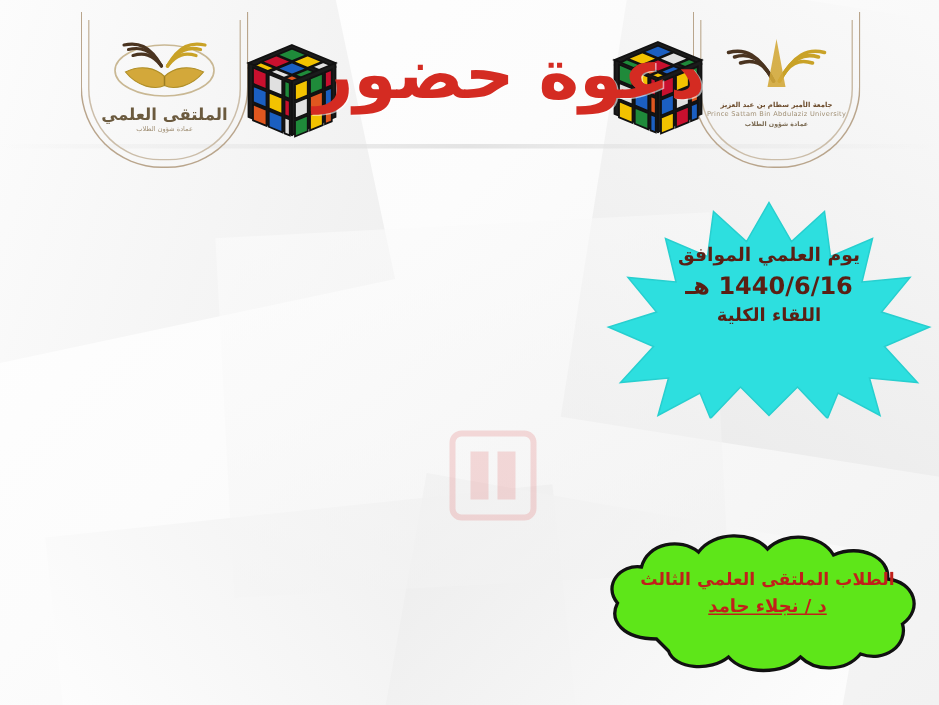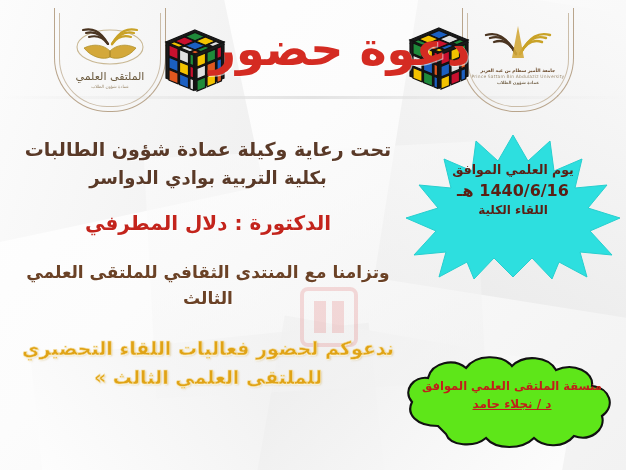--- a/index.html
+++ b/index.html
@@ -65,21 +65,21 @@
     border-radius:0 0 48px 48px;
   }
 
   .logo-mark{position:absolute;left:50%;top:12px;transform:translateX(-50%);}
 
   .logo-cap{
     position:absolute;left:50%;transform:translateX(-50%);
     text-align:center;white-space:nowrap;
   }
   .logo-cap .main{
-    font-size:11px;font-weight:normal;color:#6b5a3e;letter-spacing:.4px;
+    font-size:11px;font-weight:bold;color:#6b5a3e;letter-spacing:.4px;
   }
   .logo-cap .sub{
     font-size:4.4px;color:#a08f74;letter-spacing:.2px;margin-top:1px;
   }
   .logo-cap .sub2{
     font-size:4.2px;color:#7a6a52;letter-spacing:.2px;margin-top:1px;font-weight:bold;
   }
   .logo-left .logo-cap{top:62px;}
   .logo-right .logo-cap{top:60px;}
   .logo-right .main{font-size:4.6px;color:#6b4a2a;font-weight:bold;}
@@ -315,29 +315,20 @@
         <polygon points="55,34.3 59.5,32.4 59.5,42.9 55,44.8" fill="#e0571f"></polygon>
         <polygon points="35,54.5 43.5,51 43.5,61.5 35,65" fill="#f2c200"></polygon>
         <polygon points="45,50.4 53.5,46.9 53.5,57.4 45,60.9" fill="#c8102e"></polygon>
         <polygon points="55,46.3 59.5,44.4 59.5,54.9 55,56.8" fill="#1b5fc1"></polygon>
       </g>
     </svg>
 
     <div id="headline">دعوة حضور</div>
   </div>
 
-  <div id="body-text">
-    <p class="line brown sp-1">تحت رعاية وكيلة عمادة شؤون الطالبات</p>
-    <p class="line brown l2 sp-2">بكلية التربية بوادي الدواسر</p>
-    <p class="line red sp-3">الدكتورة : دلال المطرفي</p>
-    <p class="line brown2 sp-4">وتزامنا مع المنتدى الثقافي للملتقى العلمي</p>
-    <p class="line brown2 sp-5">الثالث</p>
-    <p class="line gold sp-6">ندعوكم لحضور فعاليات اللقاء التحضيري</p>
-    <p class="line gold l2 sp-7">للملتقى العلمي الثالث »</p>
-  </div>
 
   <div id="starburst">
     <svg width="218" height="146" viewBox="0 0 218 146">
       <polygon points="109,2 124,28 146,8 150,38 178,26 171,55 203,52 184,75 216,85 186,98 208,122 176,119 183,144 155,129 148,146 128,125 109,144 90,125 70,146 63,129 35,144 42,119 10,122 32,98 2,85 34,75 15,52 47,55 40,26 68,38 72,8 94,28" fill="#2ddfdf" stroke="#27cfcf" stroke-width="1"></polygon>
     </svg>
     <div class="star-txt">
       <div class="l1">يوم العلمي الموافق</div>
       <div class="l2">1440/6/16 هـ</div>
       <div class="l3">اللقاء الكلية</div>
     </div>
@@ -353,18 +344,18 @@
                C126 2 150 4 158 18
                C176 10 196 20 194 34
                C212 36 218 54 204 64
                C208 78 192 90 176 84
                C166 96 146 96 136 86
                C124 98 98 98 88 86
                C76 96 52 94 48 82
                Z" fill="#5ee619" stroke="#111" stroke-width="2.2"></path>
     </svg>
     <div class="cloud-txt">
-      <div class="l1">منسقة الملتقى العلمي الموافق</div>
+      <div class="l1">الطلاب الملتقى العلمي الثالث</div>
       <div class="l2">د / نجلاء حامد</div>
     </div>
   </div>
 
 </div>
 
 </body></html>

